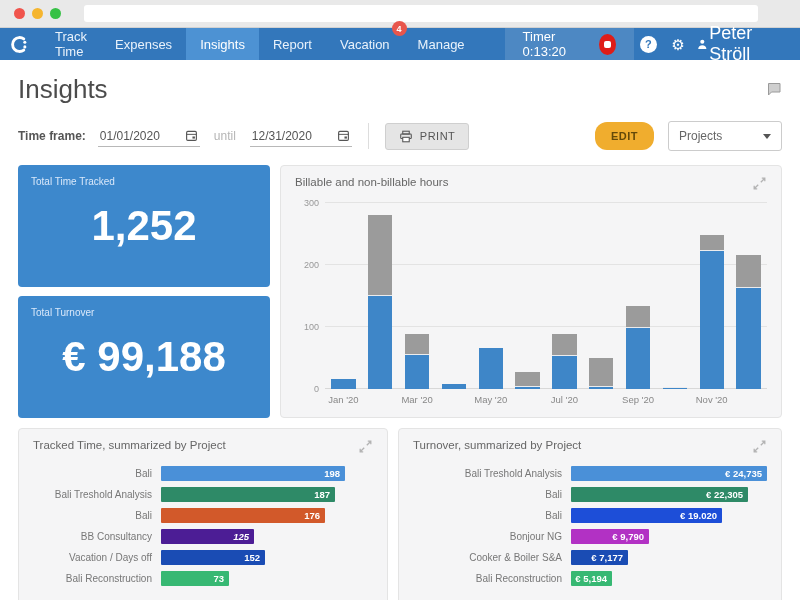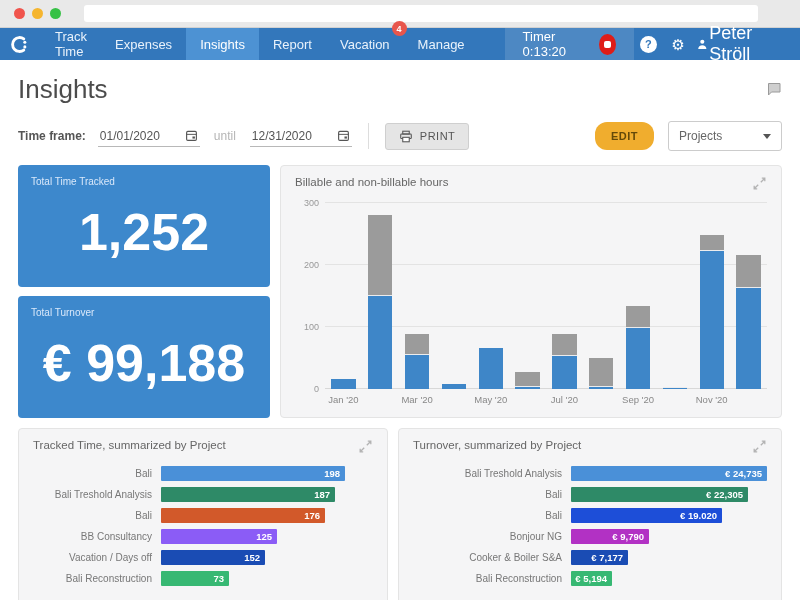--- a/index.html
+++ b/index.html
@@ -59,21 +59,21 @@
   .select { display:flex; align-items:center; justify-content:space-between; width:114px;
     border:1px solid #ccc; border-radius:3px; padding:7px 10px; color:#666; margin-left:14px;
     background:#fff; cursor:pointer; font-size:12px; }
   .caret { width:0; height:0; border-left:4px solid transparent; border-right:4px solid transparent;
     border-top:5px solid #555; }
 
   .main-row { display:flex; gap:10px; margin-top:14px; }
   .kpi-col { width:252px; display:flex; flex-direction:column; gap:9px; }
   .kpi { background:#3d88cc; border-radius:4px; height:122px; color:#fff; padding:11px 13px; }
   .kpi-label { font-size:10px; color:#d9e8fa; }
-  .kpi-value { text-align:center; font-size:52px; font-weight:bold; margin-top:15px; }
+  .kpi-value { text-align:center; font-size:42px; font-weight:bold; margin-top:15px; }
 
   .panel { background:#f5f5f6; border:1px solid #e4e4e4; border-radius:4px; }
   .panel-head { display:flex; justify-content:space-between; align-items:flex-start; }
   .panel-title { font-size:11.5px; color:#666; }
   .expand-btn { cursor:pointer; line-height:0; }
 
   .chart-panel { flex:1; height:253px; padding:10px 14px; }
   .mchart { position:relative; margin-top:12px; margin-left:30px; height:186px; }
   .gridline { position:absolute; left:0; right:0; height:1px; background:#e3e3e3; }
   .baseline { position:absolute; left:0; right:0; bottom:0; height:1px; background:#d8d8d8; }
@@ -367,21 +367,21 @@
             <div class="hlabel">Bali</div>
             <div class="hbarwrap">
               <div class="hbar" style="width: 164px; background: rgb(210, 89, 42);">
                 <span class="hval">176</span>
               </div>
             </div>
           </div>
           <div class="hrow">
             <div class="hlabel">BB Consultancy</div>
             <div class="hbarwrap">
-              <div class="hbar" style="width: 116px; background: #8b5cf6;">
+              <div class="hbar" style="width: 93px; background: #4c1d95; font-style: italic;">
                 <span class="hval">125</span>
               </div>
             </div>
           </div>
           <div class="hrow">
             <div class="hlabel">Vacation / Days off</div>
             <div class="hbarwrap">
               <div class="hbar" style="width: 104px; background: rgb(26, 76, 180);">
                 <span class="hval">152</span>
               </div>

